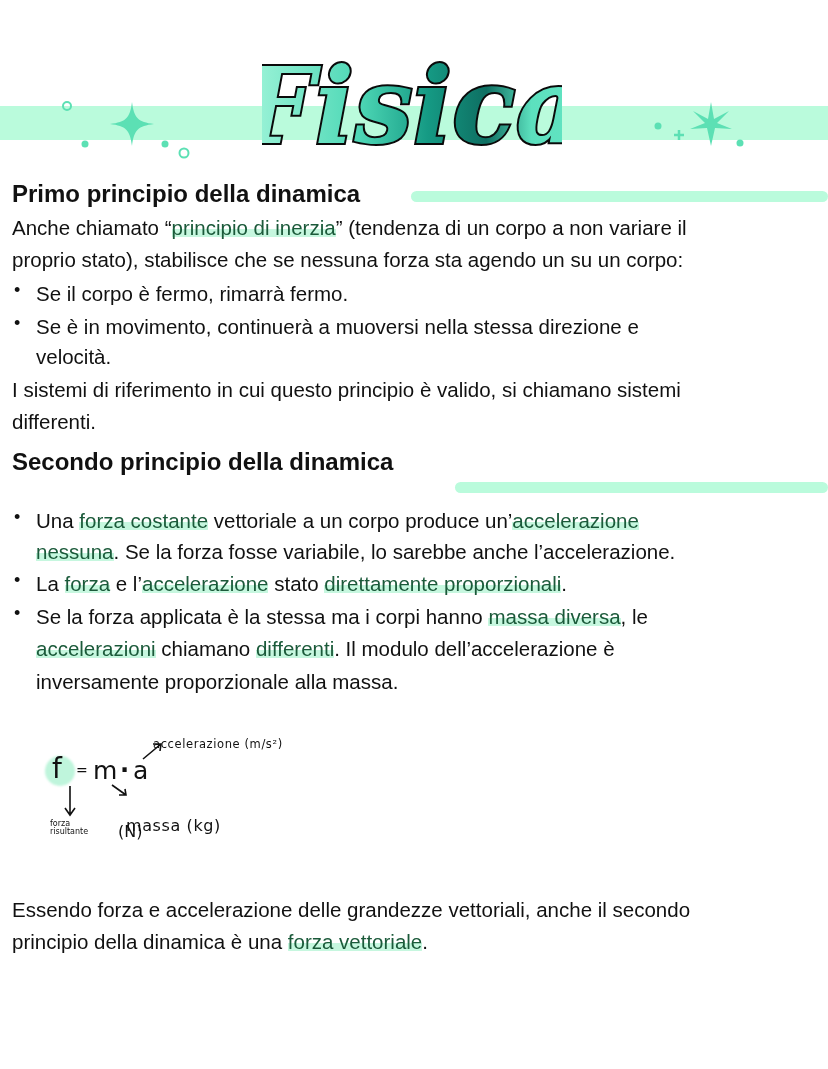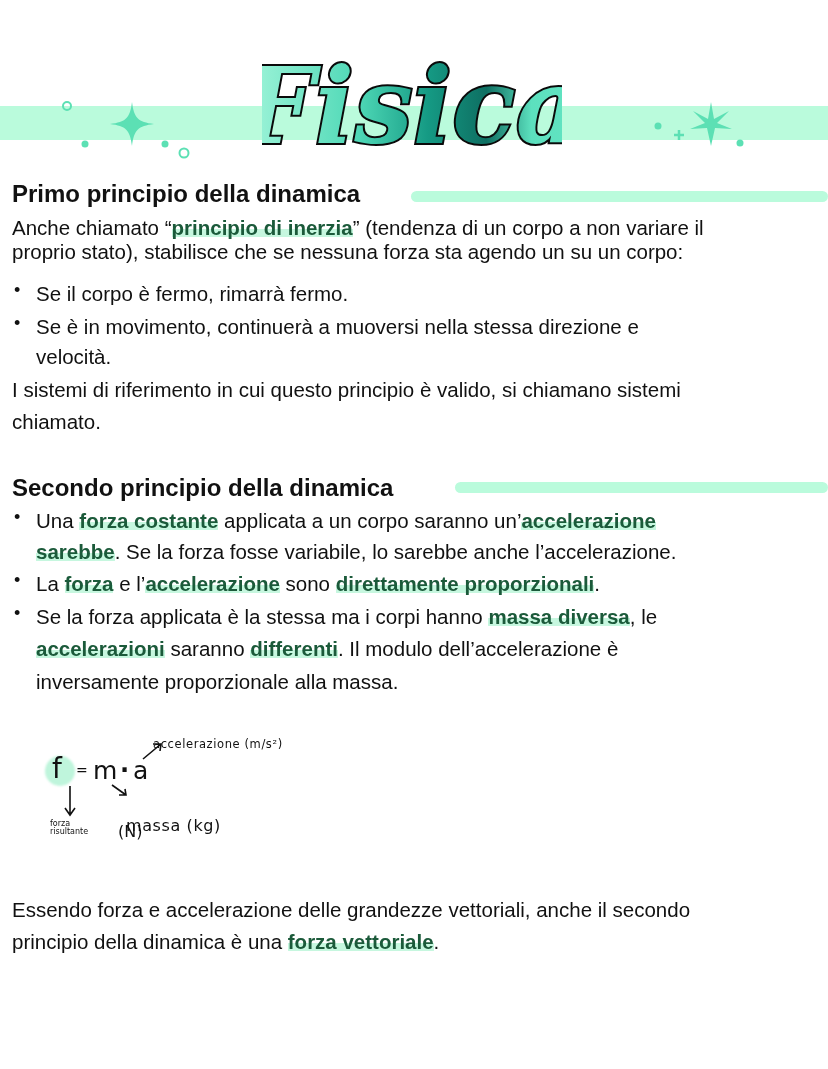--- a/index.html
+++ b/index.html
@@ -18,21 +18,20 @@
     .h2-line { position: absolute; height: 11px; background: #bafbdc; border-radius: 6px; }
     .p {
       position: absolute; left: 12px; font-size: 20.5px; line-height: 32px; white-space: nowrap; color: #111;
     }
     .bullet { position: absolute; left: 14px; font-size: 18px; }
     .indent { left: 36px; }
     .hl {
       color: #1b5a3a;
       background: linear-gradient(to bottom, transparent 58%, #c6f7df 58%, #c6f7df 92%, transparent 92%);
       border-radius: 3px;
-      font-weight: bold;
     }
     .hand { position: absolute; font-family: "DejaVu Sans", sans-serif; color: #111; white-space: nowrap; }
   </style>
 </head>
 <body>
 
 <div class="header">
   <div class="band"></div>
 
   <svg class="deco" style="left:61px;top:100px" width="12" height="12">
@@ -79,56 +78,56 @@
   </svg>
 </div>
 
 <div>
   <div class="h2" style="top:180px">Primo principio della dinamica</div>
   <div class="h2-line" style="left:411px;top:191px;width:417px"></div>
 
   <div class="p" style="top:212px">
     <span>Anche chiamato “</span><span class="hl">principio di inerzia</span><span>” (tendenza di un corpo a non variare il</span>
   </div>
-  <div class="p" style="top:236px">proprio stato), stabilisce che se nessuna forza sta agendo un su un corpo:</div>
+  <div class="p" style="top:244px">proprio stato), stabilisce che se nessuna forza sta agendo un su un corpo:</div>
 
   <div class="bullet" style="top:280px">•</div>
   <div class="p indent" style="top:278px">Se il corpo è fermo, rimarrà fermo.</div>
 
   <div class="bullet" style="top:313px">•</div>
   <div class="p indent" style="top:311px">Se è in movimento, continuerà a muoversi nella stessa direzione e</div>
   <div class="p indent" style="top:341px">velocità.</div>
 
   <div class="p" style="top:374px">I sistemi di riferimento in cui questo principio è valido, si chiamano sistemi</div>
-  <div class="p" style="top:406px">chiamato.</div>
+  <div class="p" style="top:406px">differenti.</div>
 </div>
 
 <div>
-  <div class="h2" style="top:474px">Secondo principio della dinamica</div>
+  <div class="h2" style="top:448px">Secondo principio della dinamica</div>
   <div class="h2-line" style="left:455px;top:482px;width:373px"></div>
 
   <div class="bullet" style="top:507px">•</div>
   <div class="p indent" style="top:505px">
-    <span>Una </span><span class="hl">forza costante</span><span> applicata a un corpo saranno un’</span><span class="hl">accelerazione</span>
+    <span>Una </span><span class="hl">forza costante</span><span> vettoriale a un corpo produce un’</span><span class="hl">accelerazione</span>
   </div>
   <div class="p indent" style="top:536px">
-    <span class="hl">sarebbe</span><span>. Se la forza fosse variabile, lo sarebbe anche l’accelerazione.</span>
+    <span class="hl">nessuna</span><span>. Se la forza fosse variabile, lo sarebbe anche l’accelerazione.</span>
   </div>
 
   <div class="bullet" style="top:570px">•</div>
   <div class="p indent" style="top:568px">
-    <span>La </span><span class="hl">forza</span><span> e l’</span><span class="hl">accelerazione</span><span> sono </span><span class="hl">direttamente proporzionali</span><span>.</span>
+    <span>La </span><span class="hl">forza</span><span> e l’</span><span class="hl">accelerazione</span><span> stato </span><span class="hl">direttamente proporzionali</span><span>.</span>
   </div>
 
   <div class="bullet" style="top:603px">•</div>
   <div class="p indent" style="top:601px">
     <span>Se la forza applicata è la stessa ma i corpi hanno </span><span class="hl">massa diversa</span><span>, le</span>
   </div>
   <div class="p indent" style="top:633px">
-    <span class="hl">accelerazioni</span><span> saranno </span><span class="hl">differenti</span><span>. Il modulo dell’accelerazione è</span>
+    <span class="hl">accelerazioni</span><span> chiamano </span><span class="hl">differenti</span><span>. Il modulo dell’accelerazione è</span>
   </div>
   <div class="p indent" style="top:666px">inversamente proporzionale alla massa.</div>
 </div>
 
 <div>
   <div style="position:absolute;left:45px;top:756px;width:30px;height:30px;border-radius:50%;background:#bff5dc;filter:blur(1px)"></div>
   <div class="hand" style="left:52px;top:752px;font-size:28px">f</div>
   <div class="hand" style="left:76px;top:762px;font-size:14px">=</div>
   <div class="hand" style="left:93px;top:756px;font-size:25px">m</div>
   <div class="hand" style="left:120px;top:756px;font-size:24px;font-weight:bold">·</div>

